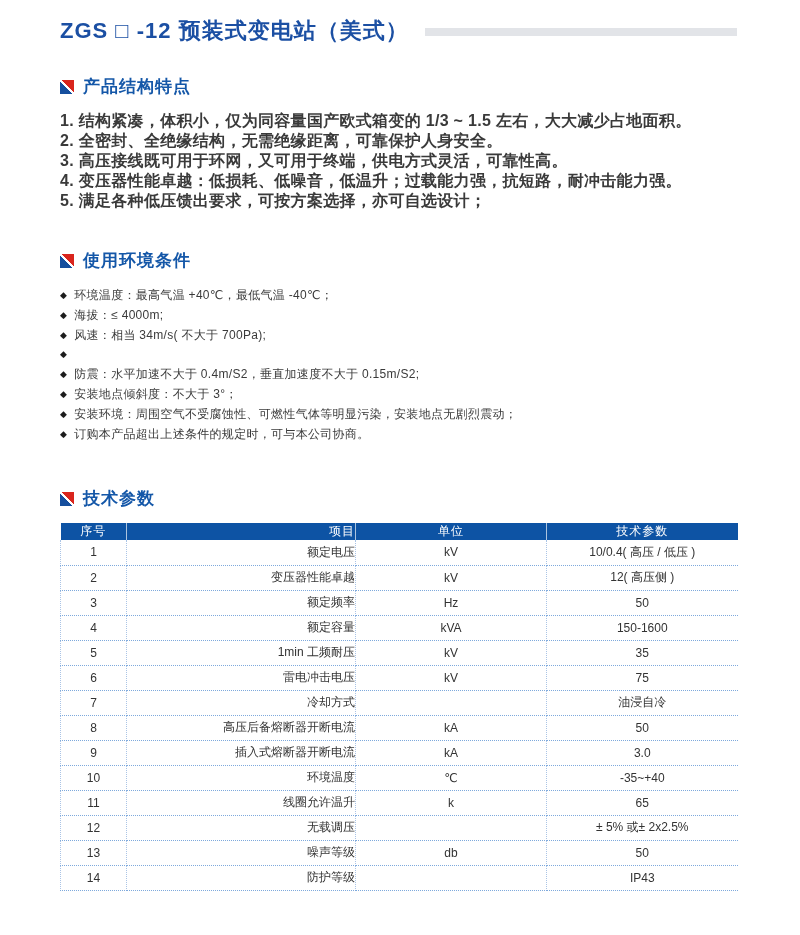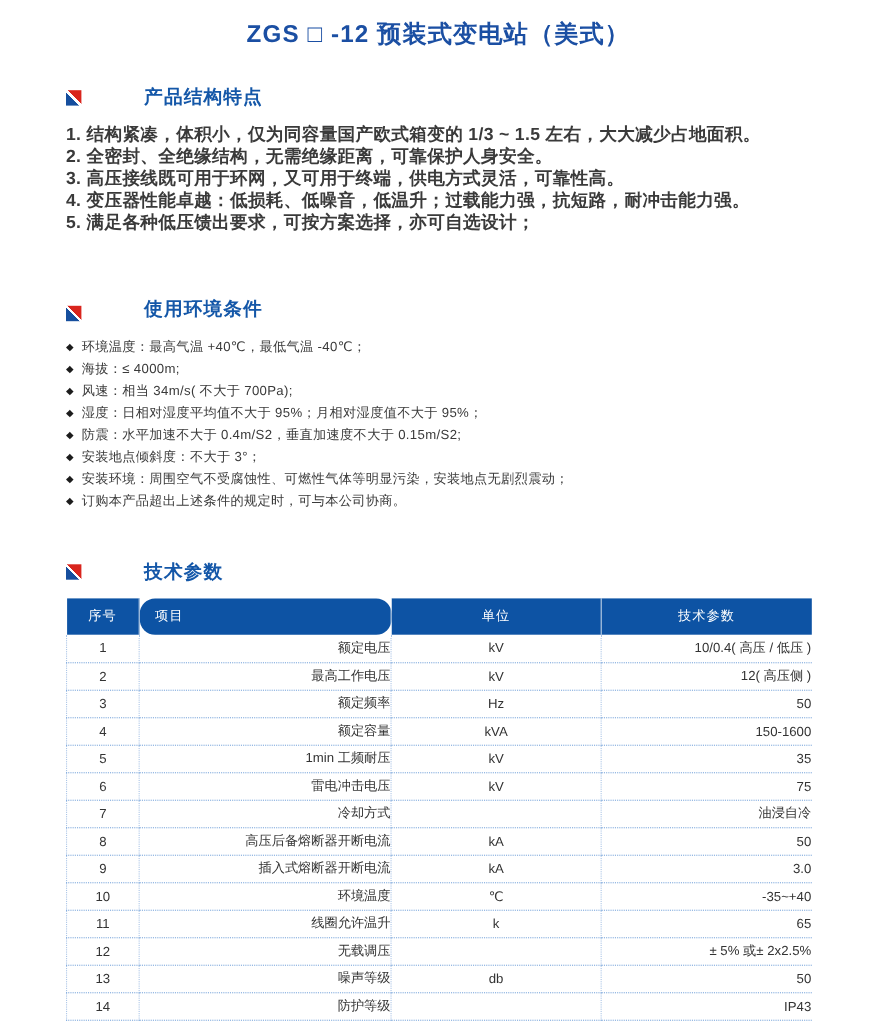--- a/index.html
+++ b/index.html
@@ -5,40 +5,40 @@
   * { margin:0; padding:0; box-sizing:border-box; }
   html,body { width:800px; height:935px; background:#ffffff; }
   body {
     font-family:"Liberation Sans","DejaVu Sans",sans-serif;
     color:#3a3a3a;
     overflow:hidden;
   }
   .page { padding:16px 63px 0 60px; width:800px; height:935px; }
 
   
-  .title-row { display:flex; align-items:center;flex-direction:column; }
+  .title-row { display:flex; align-items:center; }
   .page-title {
     font-size:22px; font-weight:bold; color:#1b4fa3;
     letter-spacing:1px; white-space:nowrap;
   }
   .title-bar {
     flex:1; height:8px; background:#e2e4e8; margin-left:16px; margin-top:2px;
   }
 
   
   .section-heading {
     display:flex; align-items:center;
-    color:#1457a8; font-size:17px; font-weight:bold; letter-spacing:1px;gap:48px;
+    color:#1457a8; font-size:17px; font-weight:bold; letter-spacing:1px;
   }
   .section-marker {
     width:14px; height:14px; margin-right:9px; flex:0 0 auto;
     background:linear-gradient(45deg,#164f9e 0 43%,#ffffff 43% 54%,#d9251d 54% 100%);
   }
   .sec-features .section-heading { margin-top:29px; }
-  .sec-env      .section-heading { margin-top:56px;align-items:flex-end; }
+  .sec-env      .section-heading { margin-top:38px; }
   .sec-params   .section-heading { margin-top:42px; }
 
   
   .feature-list { margin-top:13px; font-size:16px;font-weight:bold; }
   .feature-line { line-height:20px; letter-spacing:0.3px; }
 
   
   .env-list { margin-top:14px; font-size:12px; }
   .env-line { line-height:19px; letter-spacing:0.3px; display:flex; align-items:baseline; }
   .env-line .bullet {
@@ -50,31 +50,31 @@
   .params-table {
     margin-top:13px; width:677px; border-collapse:collapse; table-layout:fixed;
     font-size:12px;
   }
   .params-table col.w0 { width:66px; }
   .params-table col.w1 { width:229px; }
   .params-table col.w2 { width:191px; }
   .params-table col.w3 { width:191px; }
   .params-table thead th {
     background:#0d53a4; color:#ffffff; font-weight:normal;
-    height:33px; letter-spacing:1px;
+    height:17px; letter-spacing:1px;
     border-right:1px solid rgba(255,255,255,0.65);
   }
   .params-table thead th:last-child { border-right:none; }
-  .params-table thead th.c1 { text-align:left; padding-left:14px;border-radius:14px; }
+  .params-table thead th.c1 { text-align:right; padding-left:14px; }
   .params-table tbody td {
     height:25px; text-align:center; color:#333333;
     border-bottom:1px dotted #7ea9dc;
     border-right:1px dotted #aac4e6;
   }
-  .params-table tbody td:last-child { border-right:none;text-align:right; }
+  .params-table tbody td:last-child { border-right:none; }
   .params-table tbody td:first-child { border-left:1px dotted #aac4e6; }
   .params-table tbody td.c1 { text-align:right; padding-left:14px; }
 </style>
 </head>
 <body>
 
 <div class="page">
 
   <div class="title-row">
     <div class="page-title">ZGS □ -12 预装式变电站（美式）</div>
@@ -108,21 +108,20 @@
         <div class="env-line">
           <span class="bullet">◆</span>
           <span>海拔：≤ 4000m;</span>
         </div>
         <div class="env-line">
           <span class="bullet">◆</span>
           <span>风速：相当 34m/s( 不大于 700Pa);</span>
         </div>
         <div class="env-line">
           <span class="bullet">◆</span>
-          <span>湿度：日相对湿度平均值不大于 95%；月相对湿度值不大于 95%；</span>
         </div>
         <div class="env-line">
           <span class="bullet">◆</span>
           <span>防震：水平加速不大于 0.4m/S2，垂直加速度不大于 0.15m/S2;</span>
         </div>
         <div class="env-line">
           <span class="bullet">◆</span>
           <span>安装地点倾斜度：不大于 3°；</span>
         </div>
         <div class="env-line">
@@ -159,21 +158,21 @@
       </thead>
       <tbody>
           <tr>
             <td class="c0">1</td>
             <td class="c1">额定电压</td>
             <td class="c2">kV</td>
             <td class="c3">10/0.4( 高压 / 低压 )</td>
           </tr>
           <tr>
             <td class="c0">2</td>
-            <td class="c1">最高工作电压</td>
+            <td class="c1">变压器性能卓越</td>
             <td class="c2">kV</td>
             <td class="c3">12( 高压侧 )</td>
           </tr>
           <tr>
             <td class="c0">3</td>
             <td class="c1">额定频率</td>
             <td class="c2">Hz</td>
             <td class="c3">50</td>
           </tr>
           <tr>

